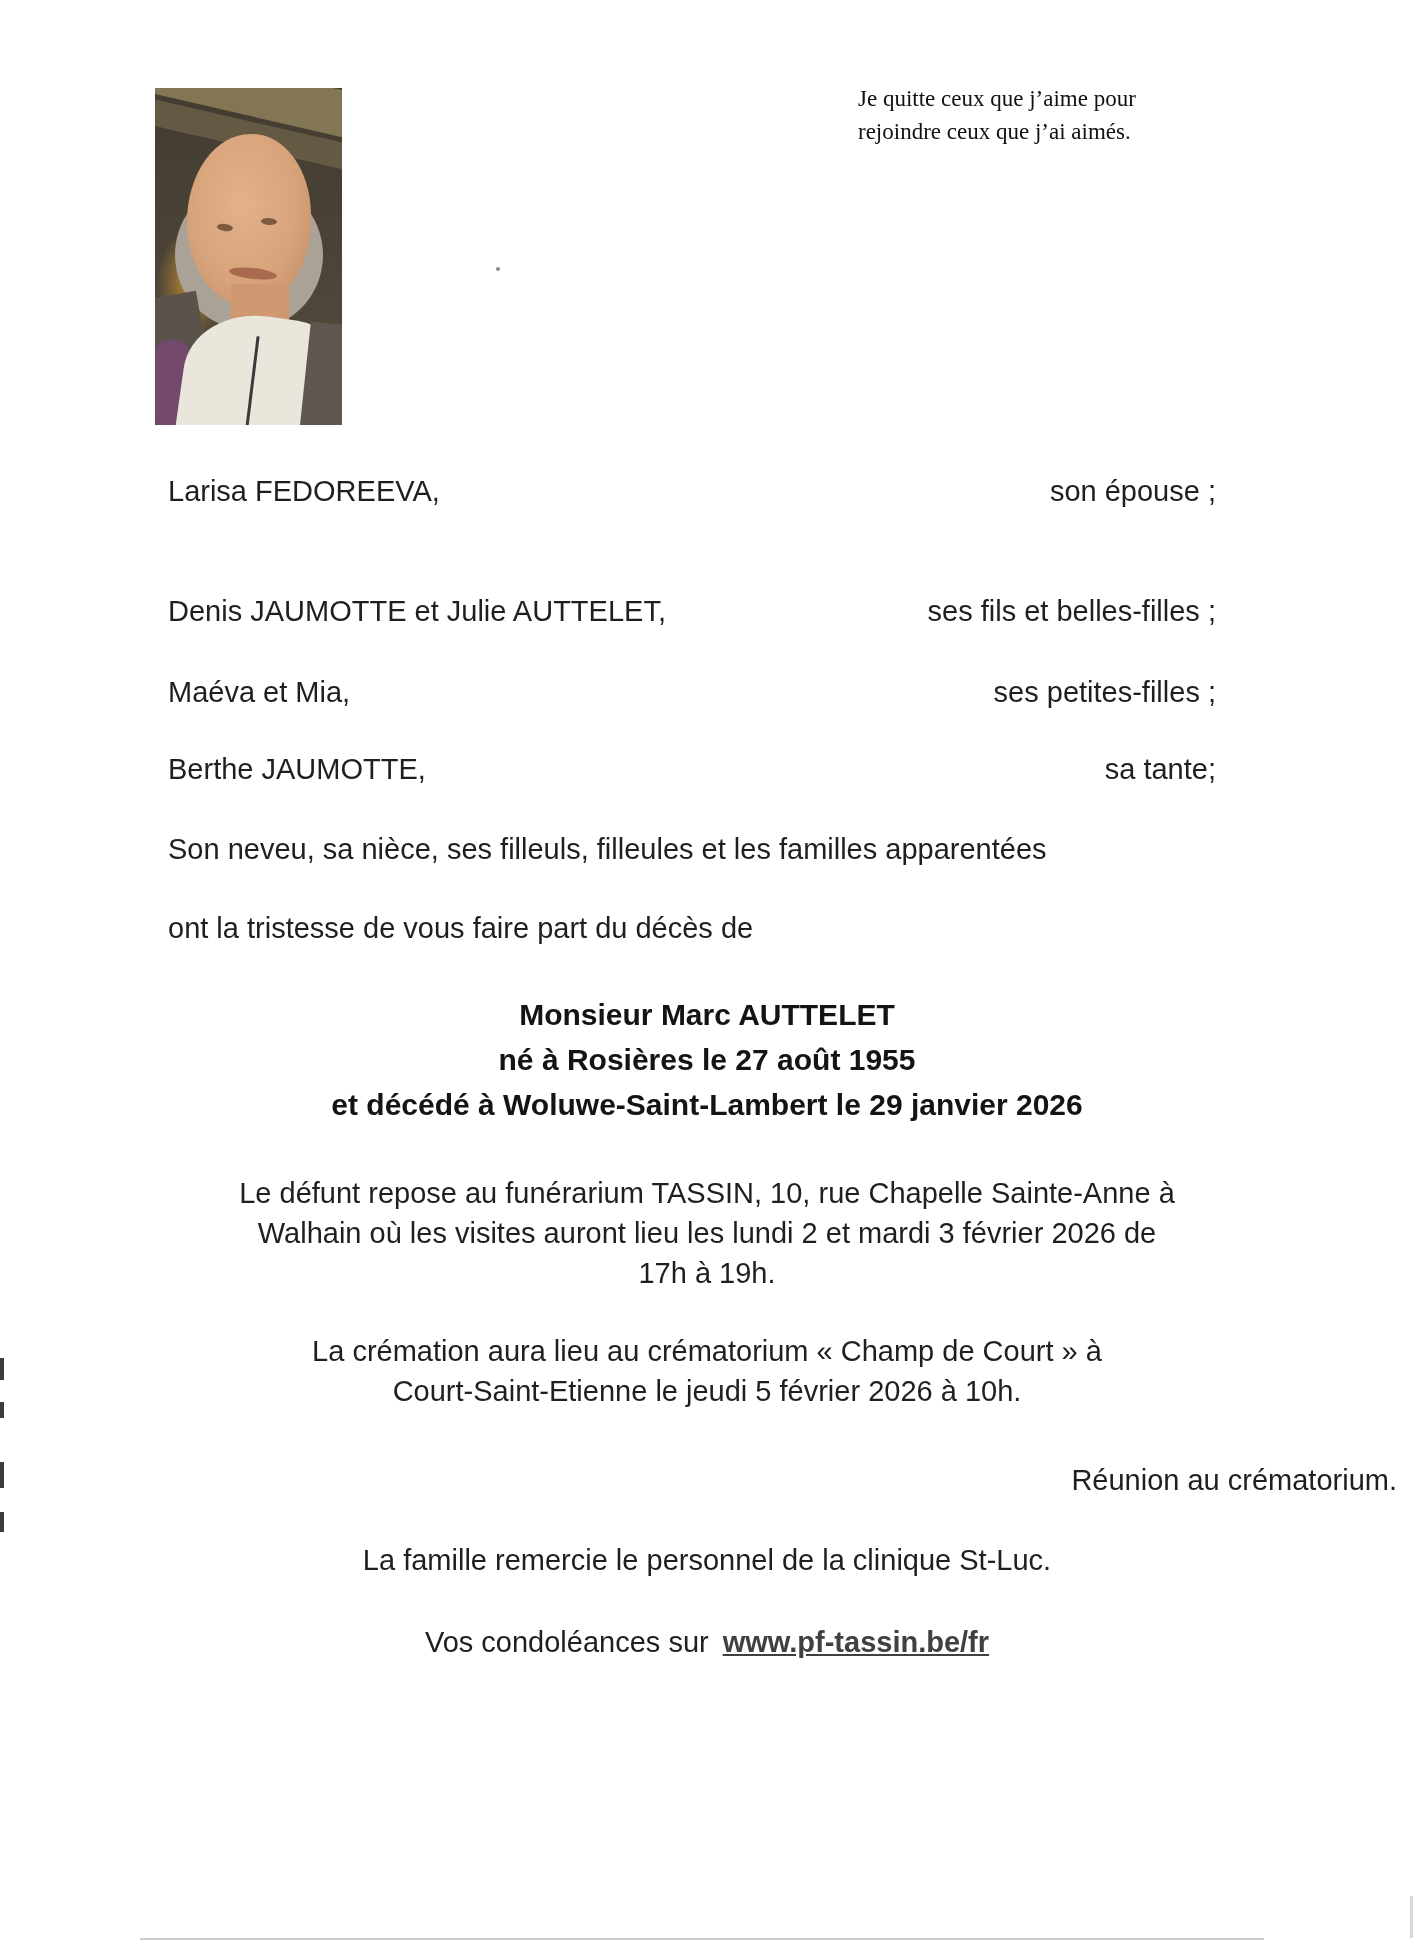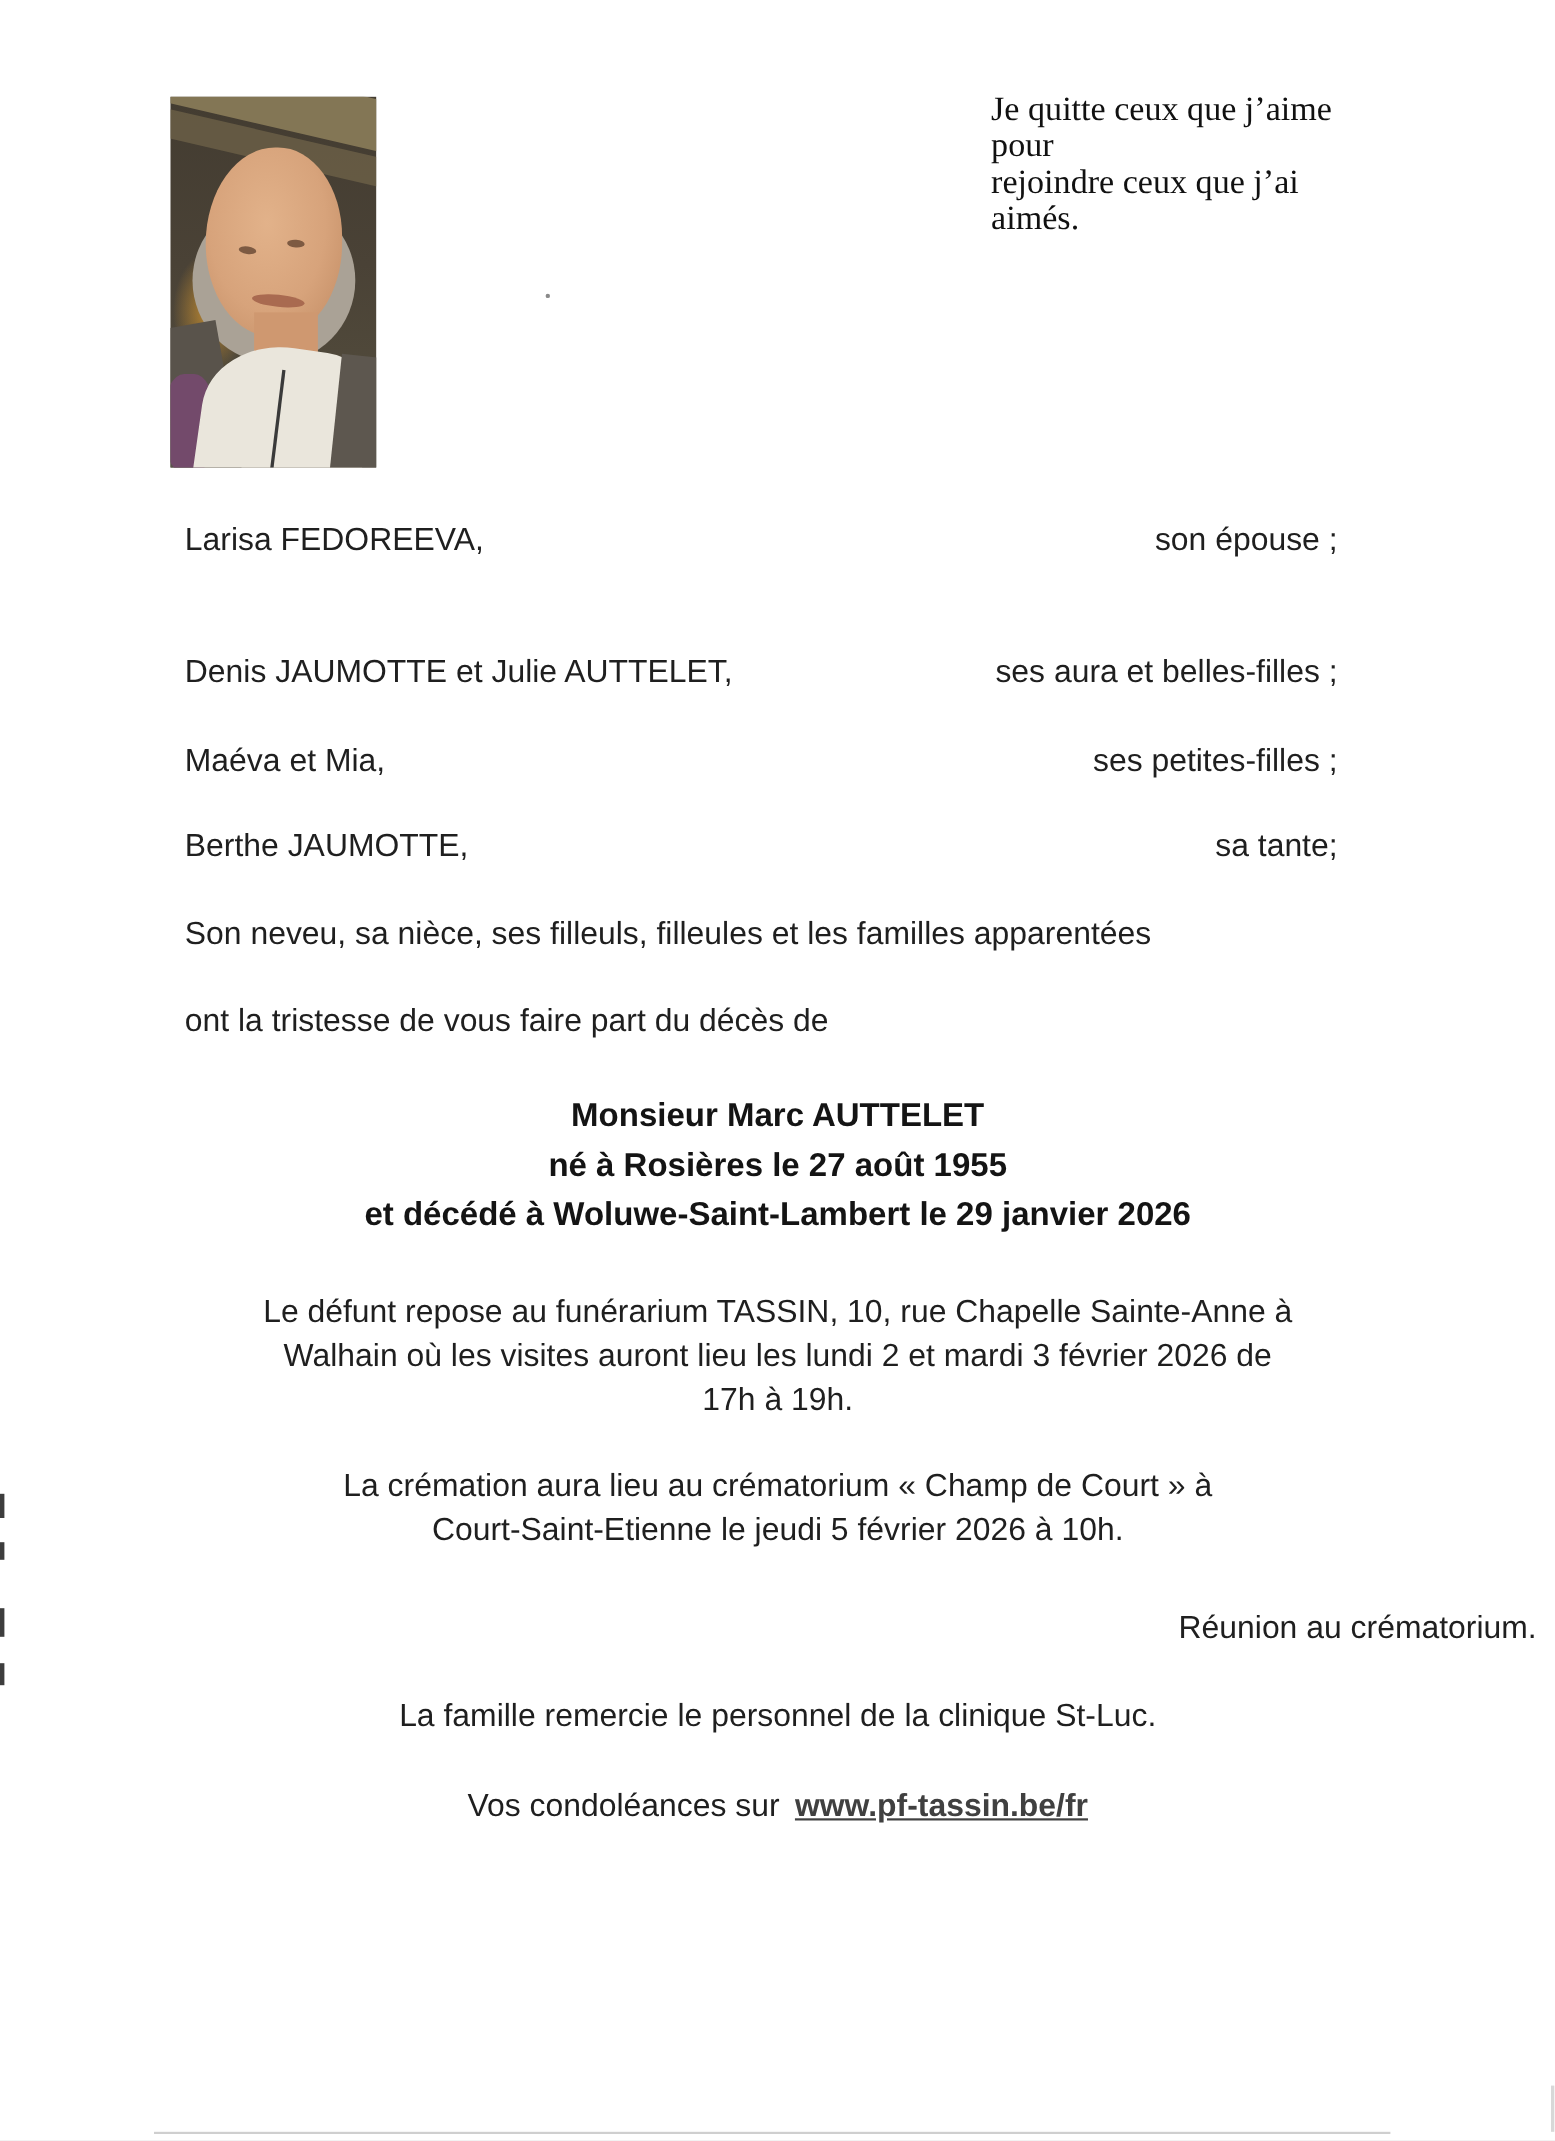--- a/index.html
+++ b/index.html
@@ -25,21 +25,21 @@
   .mouth { left:74px; top:180px; width:48px; height:11px; border-radius:50%; background:#a96a50; transform:rotate(6deg); }
   .neck  { left:76px; top:196px; width:58px; height:48px; background:#cf9870; }
   .jacketL { left:-18px; top:208px; width:72px; height:145px; background:#59534b; transform:rotate(-10deg); }
   .purple  { left:-6px; top:252px; width:46px; height:90px; background:#734a6b; border-radius:40%; }
   .shirt   { left:28px; top:228px; width:152px; height:125px; background:#eae6dc;
              border-radius:50% 30% 0 0; transform:rotate(8deg); }
   .cord    { left:96px; top:248px; width:3px; height:92px; background:#3a3a3a; transform:rotate(7deg); }
   .jacketR { left:150px; top:236px; width:52px; height:110px; background:#5d574f; transform:rotate(6deg); }
   
   .quote { position:absolute; left:858px; top:82px; width:360px;
-           font-family:"Liberation Serif", serif; font-size:31px; line-height:33px; color:#111;margin-left:43px; }
+           font-family:"Liberation Serif", serif; font-size:23px; line-height:33px; color:#111; }
   .row   { position:absolute; left:168px; right:198px;
            display:flex; justify-content:space-between; align-items:baseline; }
   .line-left { position:absolute; left:168px; }
   .centered  { position:absolute; left:17px; width:1380px; text-align:center; }
   .headline  { font-weight:700; font-size:30px; line-height:45px; color:#141414; }
   .para      { line-height:40px; }
   .b { font-weight:400; }
   .condolences-link { color:#2d6099; text-decoration:underline; margin-left:14px; cursor:pointer; }
   
   .mark { position:absolute; left:0; width:4px; background:#3d3d3d; }
@@ -77,21 +77,21 @@
   </div>
 
   <div class="row" style="top:475px;">
     <span>Larisa FEDOREEVA,</span>
     <span>son épouse ;</span>
   </div>
 
 
   <div class="row" style="top:595px;">
     <span>Denis JAUMOTTE et Julie AUTTELET,</span>
-    <span>ses aura et belles-filles ;</span>
+    <span>ses fils et belles-filles ;</span>
   </div>
 
   <div class="row" style="top:676px;">
     <span>Maéva et Mia,</span>
     <span>ses petites-filles ;</span>
   </div>
 
   <div class="row" style="top:753px;">
     <span>Berthe JAUMOTTE,</span>
     <span>sa tante;</span>

